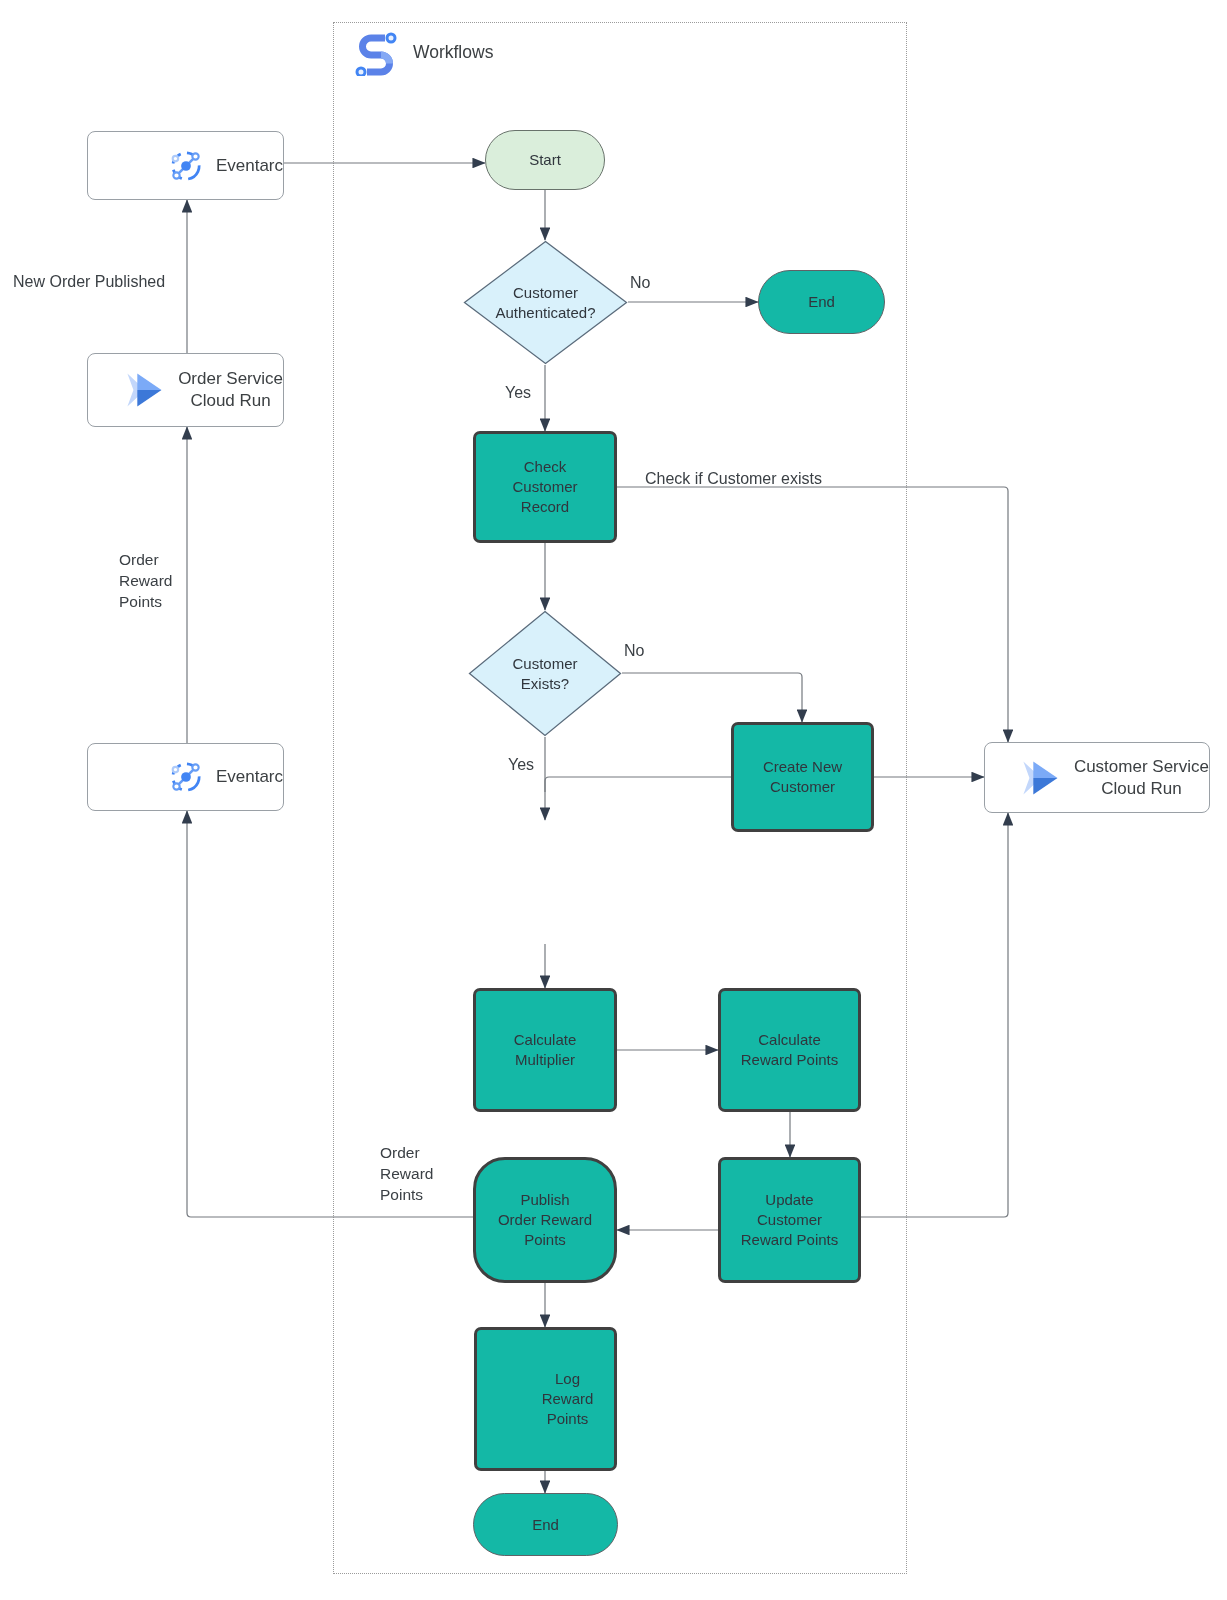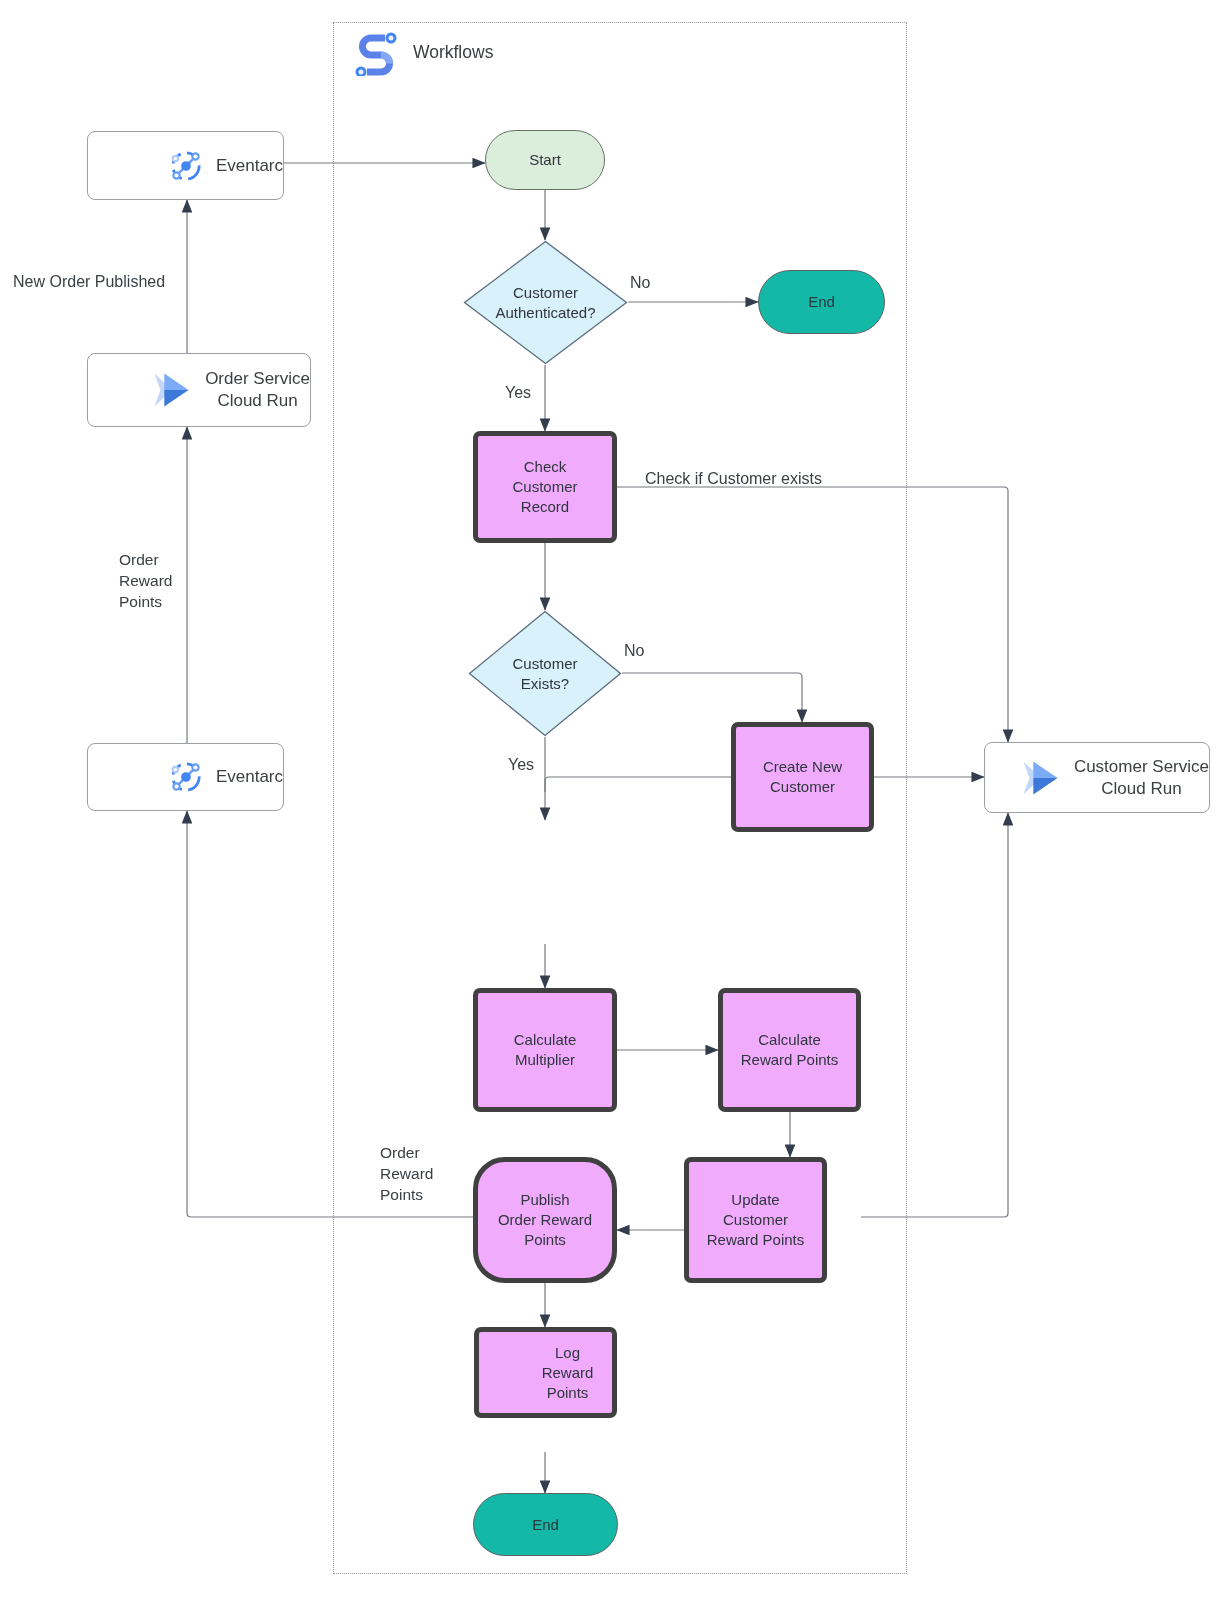--- a/index.html
+++ b/index.html
@@ -3,21 +3,21 @@
 <meta charset="utf-8">
 <style>
   html,body { margin:0; padding:0; background:#ffffff; }
   .canvas { position:relative; width:1227px; height:1600px; background:#ffffff;
             font-family:"Liberation Sans", sans-serif; overflow:hidden; }
   .edges { position:absolute; left:0; top:0; width:1227px; height:1600px; pointer-events:none; }
   .dotted { position:absolute; border:1.5px dotted #9b9b9b; }
   .node { position:absolute; display:flex; align-items:center; justify-content:center;
           text-align:center; white-space:pre-line; color:#30363d; font-size:15px; line-height:20px;
           box-sizing:border-box; }
-  .process  { background:#f0abfc; border:5px solid #404040; border-radius:7px; }
+  .process  { background:#14b8a6; border:3px solid #404040; border-radius:7px; }
   .startnode{ background:#daeedb; border:1px solid #68726b; border-radius:30px; }
   .endnode  { background:#14b8a6; border:1px solid #606266; border-radius:32px; }
   .service  { position:absolute; background:#ffffff; border:1px solid #9aa0a6; border-radius:8px;
               display:flex; align-items:center; justify-content:flex-end; gap:11px;
               color:#3c4043; font-size:17px; line-height:22px; text-align:center;
               white-space:pre-line; box-sizing:border-box; }
   .diamond  { position:absolute; }
   .diamond .dlabel { position:absolute; left:0; top:0; right:0; bottom:0; display:flex;
               align-items:center; justify-content:center; text-align:center;
               white-space:pre-line; color:#30363d; font-size:15px; line-height:20px; }
@@ -78,21 +78,21 @@
       <circle cx="18" cy="18" r="12.5" fill="none" stroke="#4285f4" stroke-width="2.6" stroke-dasharray="12 6" transform="rotate(25 18 18)"></circle>
       <line x1="10" y1="26" x2="26" y2="10" stroke="#669df6" stroke-width="2.4"></line>
       <circle cx="18" cy="18" r="4.6" fill="#4285f4"></circle>
       <circle cx="27" cy="9" r="3" fill="#ffffff" stroke="#669df6" stroke-width="2"></circle>
       <circle cx="9" cy="27" r="3" fill="#ffffff" stroke="#669df6" stroke-width="2"></circle>
       <circle cx="8" cy="11" r="2.6" fill="#ffffff" stroke="#aecbfa" stroke-width="2"></circle>
     </svg>
     <span>Eventarc</span>
   </div>
 
-  <div class="service" style="left:87px; top:353px; width:224px; height:74px;">
+  <div class="service" style="left:87px; top:353px; width:197px; height:74px;">
     <svg class="icon" width="44" height="40" viewBox="0 0 40 36">
       <path d="M4 3 L20 18 L4 33 L9.5 18 Z" fill="#c3d7fb"></path>
       <path d="M13 3 L35 18 L13 18 Z" fill="#7baaf7"></path>
       <path d="M13 18 L35 18 L13 33 Z" fill="#3c78d8"></path>
     </svg>
     <span>Order Service
 Cloud Run</span>
   </div>
 
   <div class="service" style="left:87px; top:743px; width:197px; height:68px;">
@@ -144,29 +144,29 @@
   <div class="node process" style="left:731px; top:722px; width:143px; height:110px;">Create New
 Customer</div>
 
 
   <div class="node process" style="left:473px; top:988px; width:144px; height:124px;">Calculate
 Multiplier</div>
 
   <div class="node process" style="left:718px; top:988px; width:143px; height:124px;">Calculate
 Reward Points</div>
 
-  <div class="node process" style="left:684px; top:1157px; width:143px; height:126px;">Update
+  <div class="node process" style="left:718px; top:1157px; width:143px; height:126px;">Update
 Customer
 Reward Points</div>
 
   <div class="node process" style="left:473px; top:1157px; width:144px; height:126px;border-radius:32px;">Publish
 Order Reward
 Points</div>
 
-  <div class="node process" style="left:474px; top:1327px; width:143px; height:91px;padding-left:44px;">Log
+  <div class="node process" style="left:474px; top:1327px; width:143px; height:144px;padding-left:44px;">Log
 Reward Points</div>
 
   <div class="node endnode" style="left:473px; top:1493px; width:145px; height:63px;">End</div>
 
   <div class="elabel" style="left:13px; top:271px;">New Order Published</div>
   <div class="elabel" style="left:119px; top:549px; font-size:15.5px;">Order
 Reward
 Points</div>
   <div class="elabel" style="left:630px; top:272px;">No</div>
   <div class="elabel" style="left:505px; top:382px;">Yes</div>

